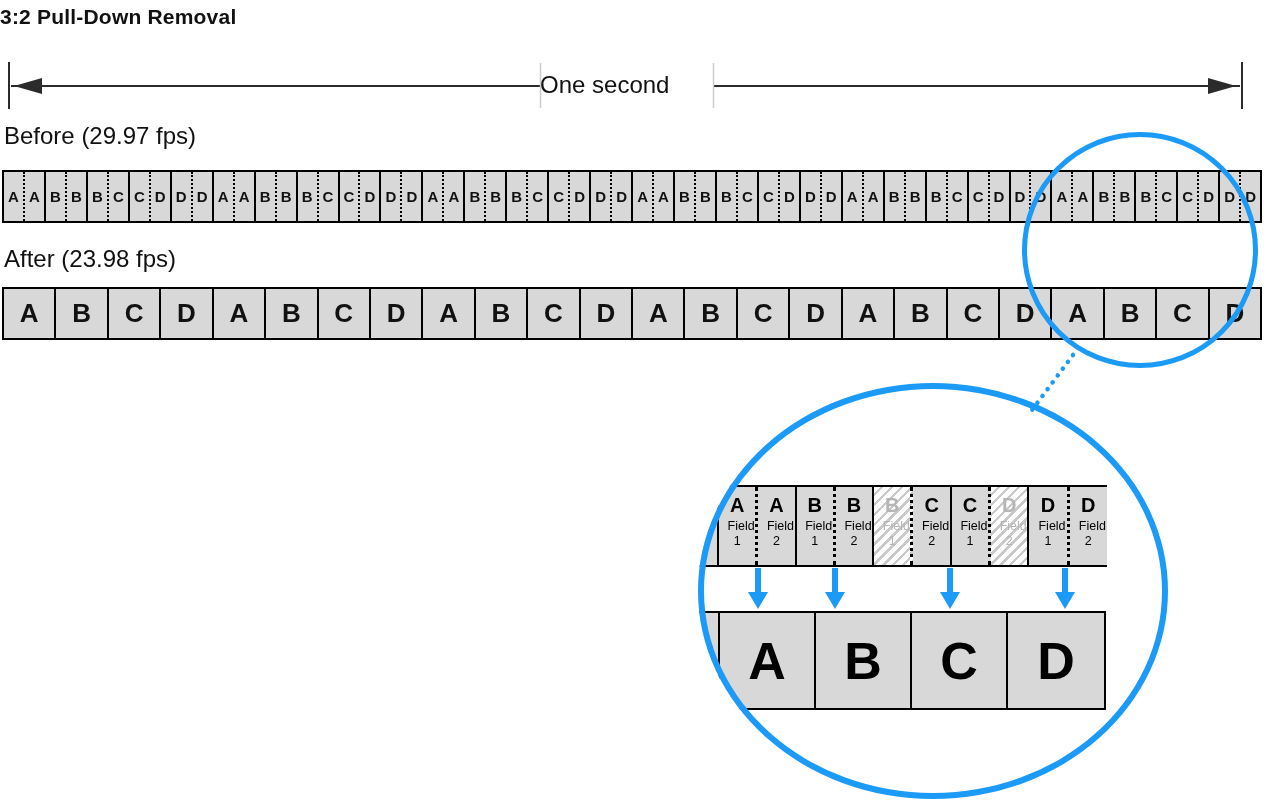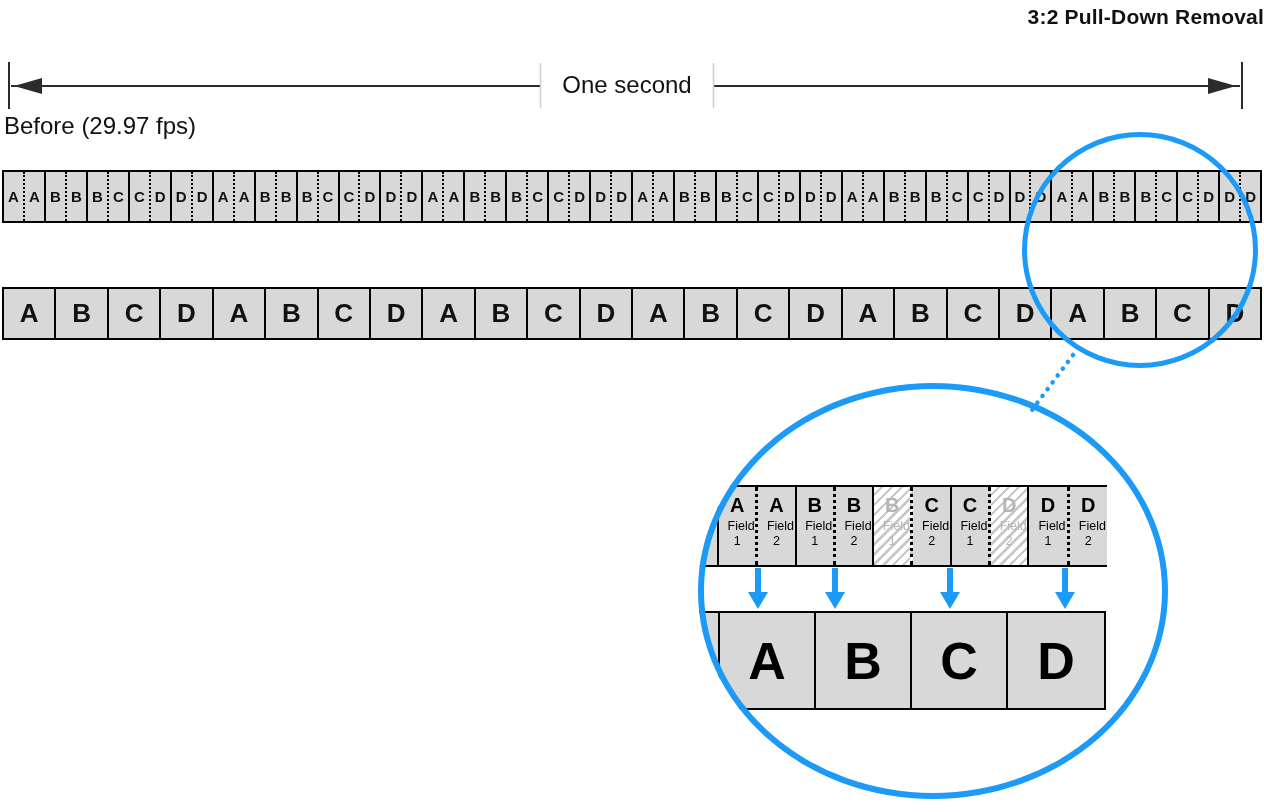--- a/index.html
+++ b/index.html
@@ -2,26 +2,26 @@
 <html><head>
 <meta charset="utf-8">
 <style>
   html,body { margin:0; padding:0; background:#ffffff; }
   body { width:1264px; height:812px; position:relative; overflow:hidden;
          font-family:"Liberation Sans", sans-serif; color:#111; }
   #stage { position:absolute; left:0; top:0; width:1264px; height:812px; }
 
   #underlay { position:absolute; left:0; top:0; z-index:0; }
 
-  .title { position:absolute; top:5px; left:0; width:100%; text-align:right;
+  .title { position:absolute; top:5px; left:0; width:100%; text-align:left;
            font-size:21px; font-weight:700; letter-spacing:0.2px; }
-  .one-second { position:absolute; top:71px; left:540px; width:174px; text-align:center;
+  .one-second { position:absolute; top:71px; left:540px; width:174px; text-align:left;
                 font-size:24px; font-weight:400; }
   .row-label { position:absolute; left:4px; font-size:24px; font-weight:400; }
-  .before-label { top:112px;text-align:right; }
+  .before-label { top:122px;text-align:right; }
   .after-label  { top:245px; }
 
   
   .strip { position:absolute; left:2px; width:1260px; height:53px; box-sizing:border-box;
            border:2px solid #000; display:flex; background:var(--gray,#d8d8d8); z-index:2; }
   .before-strip { top:170px; }
   .after-strip  { top:287px; }
   .bframe { flex:1 1 0; display:flex; border-right:2px solid #000; box-sizing:border-box; }
   .bframe:last-child { border-right:none; }
   .bfield { flex:1 1 0; display:flex; align-items:center; justify-content:center;
@@ -210,20 +210,21 @@
       <div class="bframe">
         <div class="bfield">C</div>
         <div class="bfield">D</div>
       </div>
       <div class="bframe">
         <div class="bfield">D</div>
         <div class="bfield">D</div>
       </div>
     </div>
 
+  <div class="row-label after-label">After (23.98 fps)</div>
   <div class="strip after-strip">
       <div class="acell">A</div>
       <div class="acell">B</div>
       <div class="acell">C</div>
       <div class="acell">D</div>
       <div class="acell">A</div>
       <div class="acell">B</div>
       <div class="acell">C</div>
       <div class="acell">D</div>
       <div class="acell">A</div>

